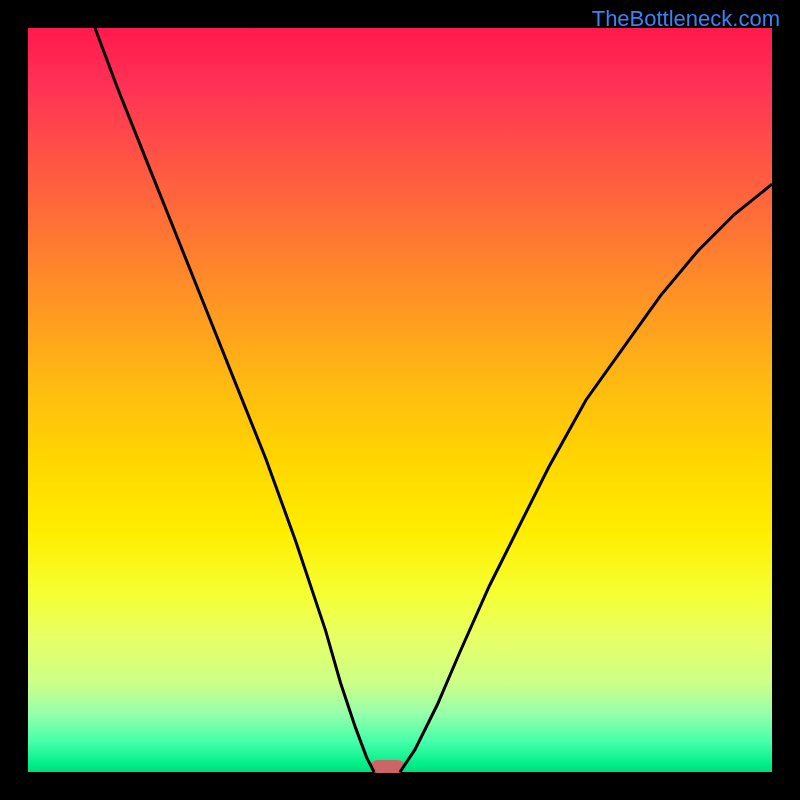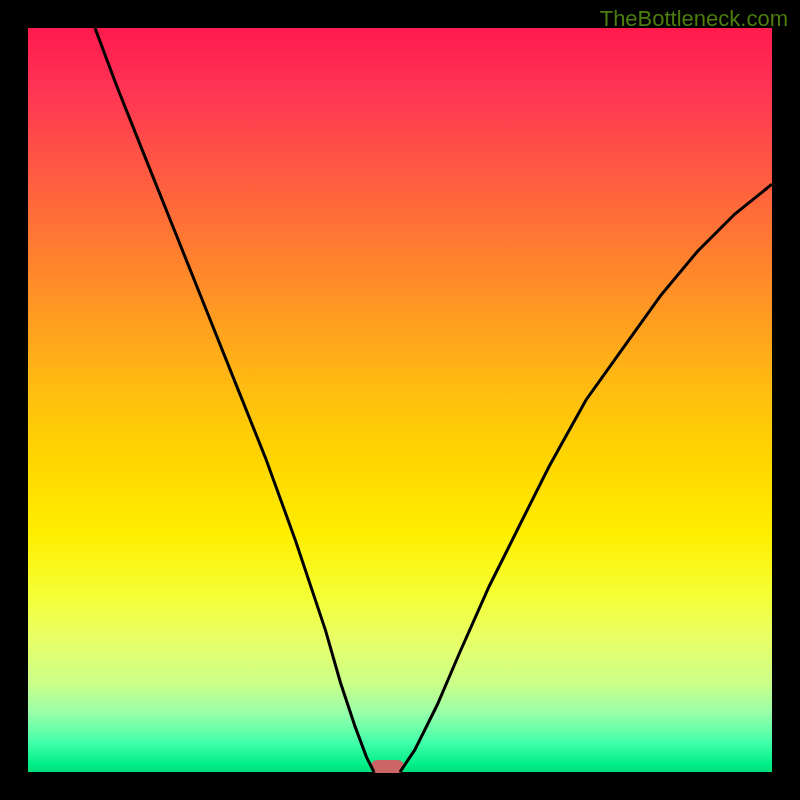--- a/index.html
+++ b/index.html
@@ -10,24 +10,24 @@
     body {
       width: 800px;
       height: 800px;
       background: #000;
       position: relative;
       overflow: hidden;
     }
     .watermark {
       position: absolute;
       top: 6px;
-      right: 12px;
+      right: 20px;
       font-family: Arial, sans-serif;
       font-size: 22px;
-      color: #4d7c0f;
+      color: #3b82f6;
       z-index: 10;
       font-weight: 500;
     }
     .chart-area {
       position: absolute;
       left: 28px;
       top: 28px;
       width: 744px;
       height: 744px;
       background: linear-gradient(to bottom,

